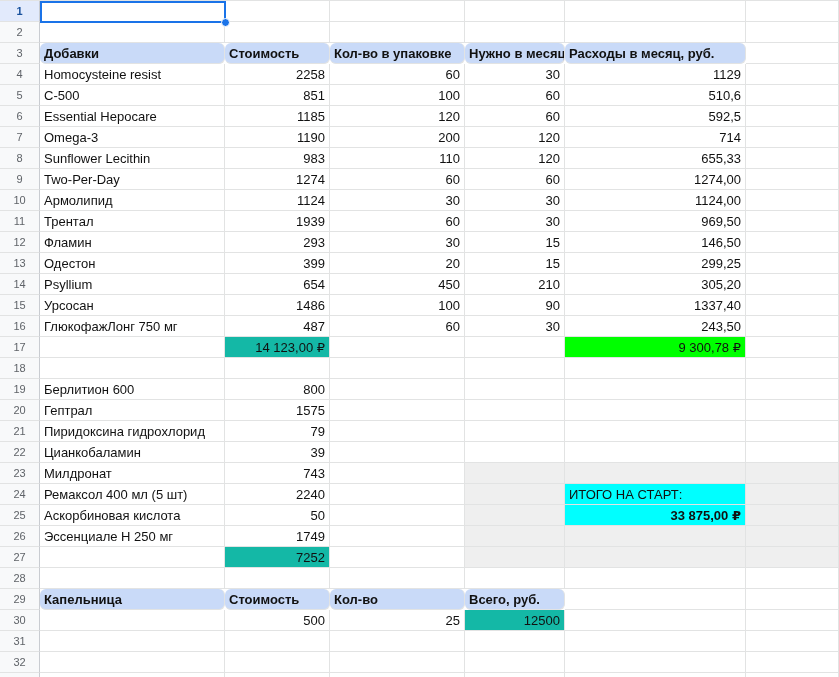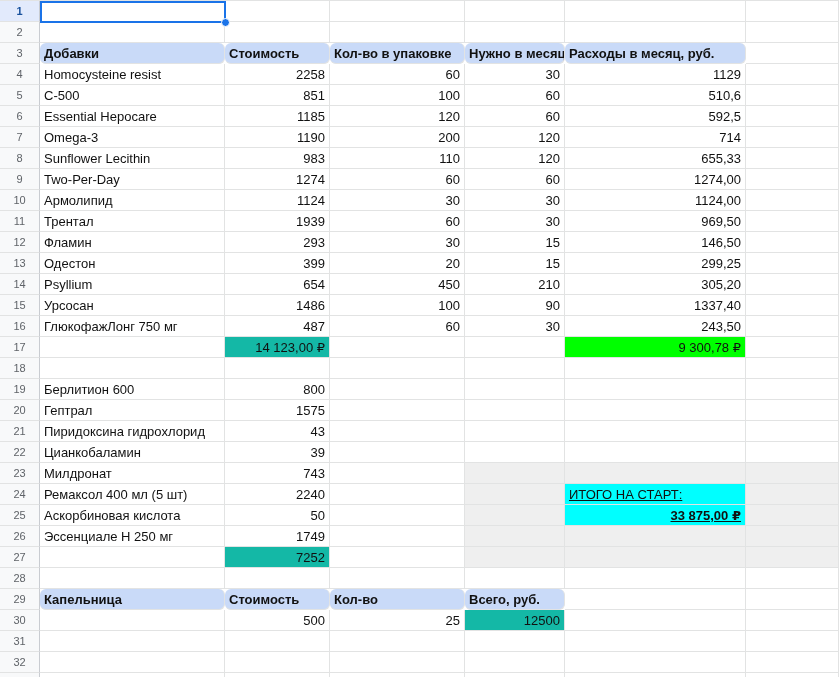--- a/index.html
+++ b/index.html
@@ -40,21 +40,21 @@
   .rowhdr.active {
     background: #e2eafc;
     color: #18519c;
     font-weight: bold;
   }
   .cell.right { justify-content: flex-end; }
   .cell.bold { font-weight: bold; }
   .bg-header { background: #c9daf8; border-radius: 6px; }
   .bg-yellow { background: #14b8a6; }
   .bg-green  { background: #00ff00; }
-  .bg-cyan   { background: #00ffff; text-decoration: underline; }
+  .bg-cyan   { background: #00ffff; }
   .bg-gray   { background: #efefef; }
   .selection {
     position: absolute;
     border: 2px solid #1a73e8;
     pointer-events: none;
   }
   .fill-handle {
     position: absolute;
     width: 9px;
     height: 9px;
@@ -361,21 +361,21 @@
       </div>
       <div class="cell"></div>
       <div class="cell"></div>
       <div class="cell"></div>
       <div class="cell"></div>
       <div class="rowhdr">21</div>
       <div class="cell">
         <span>Пиридоксина гидрохлорид</span>
       </div>
       <div class="cell right">
-        <span>43</span>
+        <span>79</span>
       </div>
       <div class="cell"></div>
       <div class="cell"></div>
       <div class="cell"></div>
       <div class="cell"></div>
       <div class="rowhdr">22</div>
       <div class="cell">
         <span>Цианкобаламин</span>
       </div>
       <div class="cell right">

